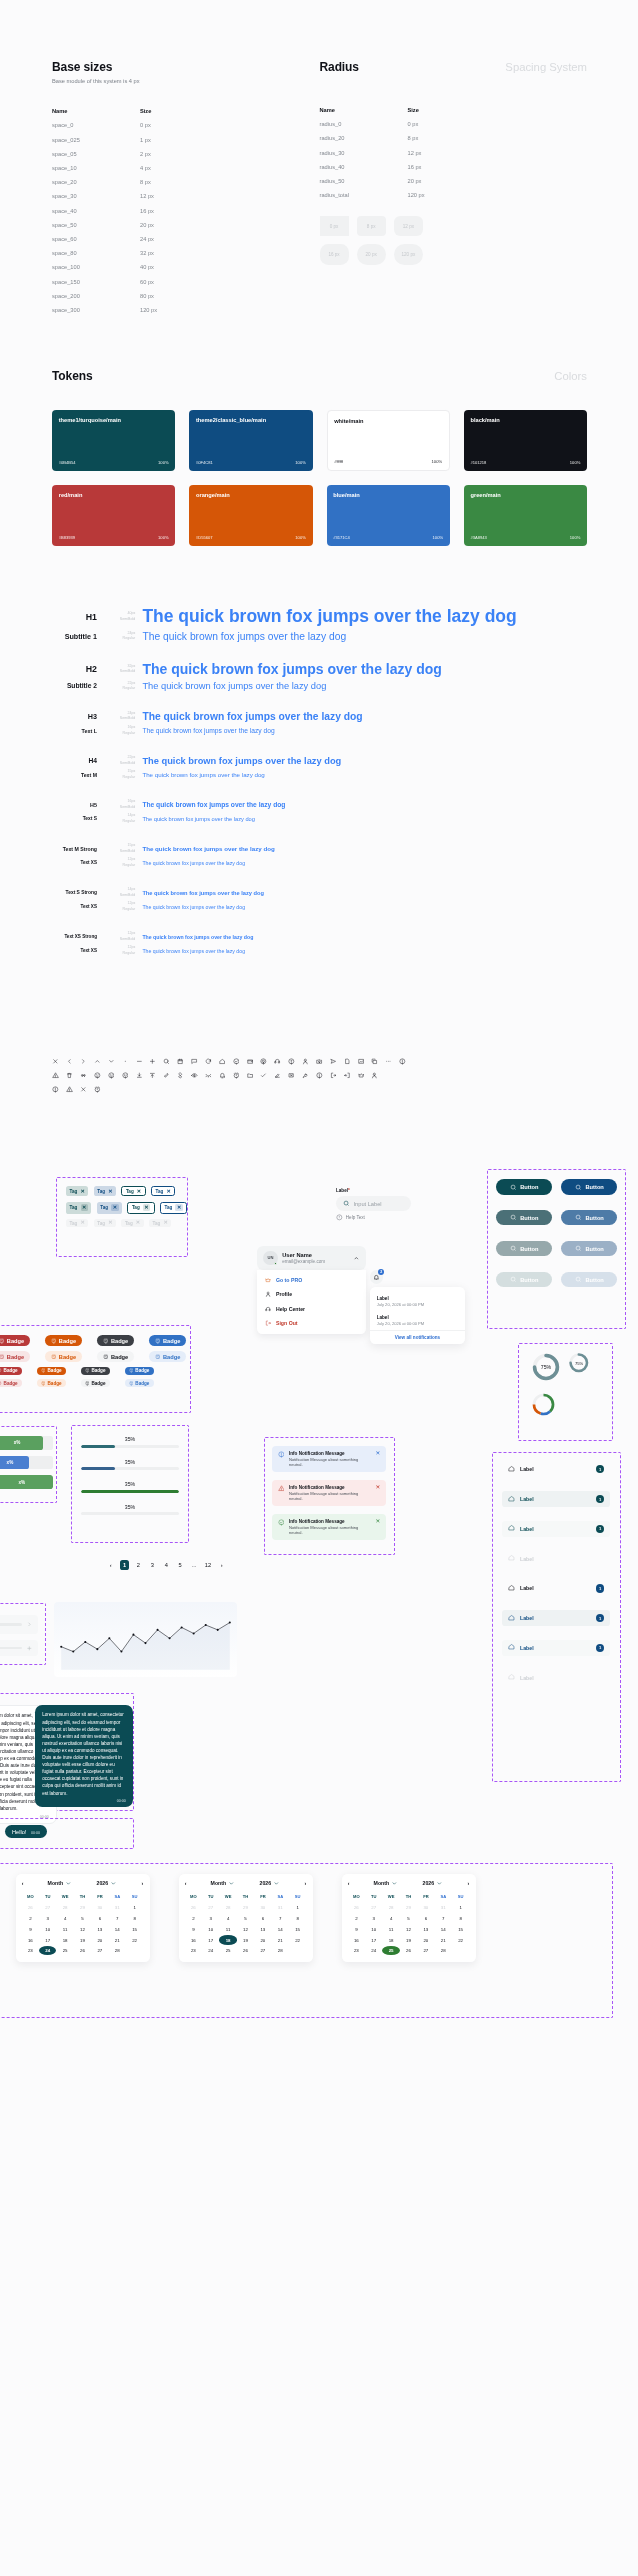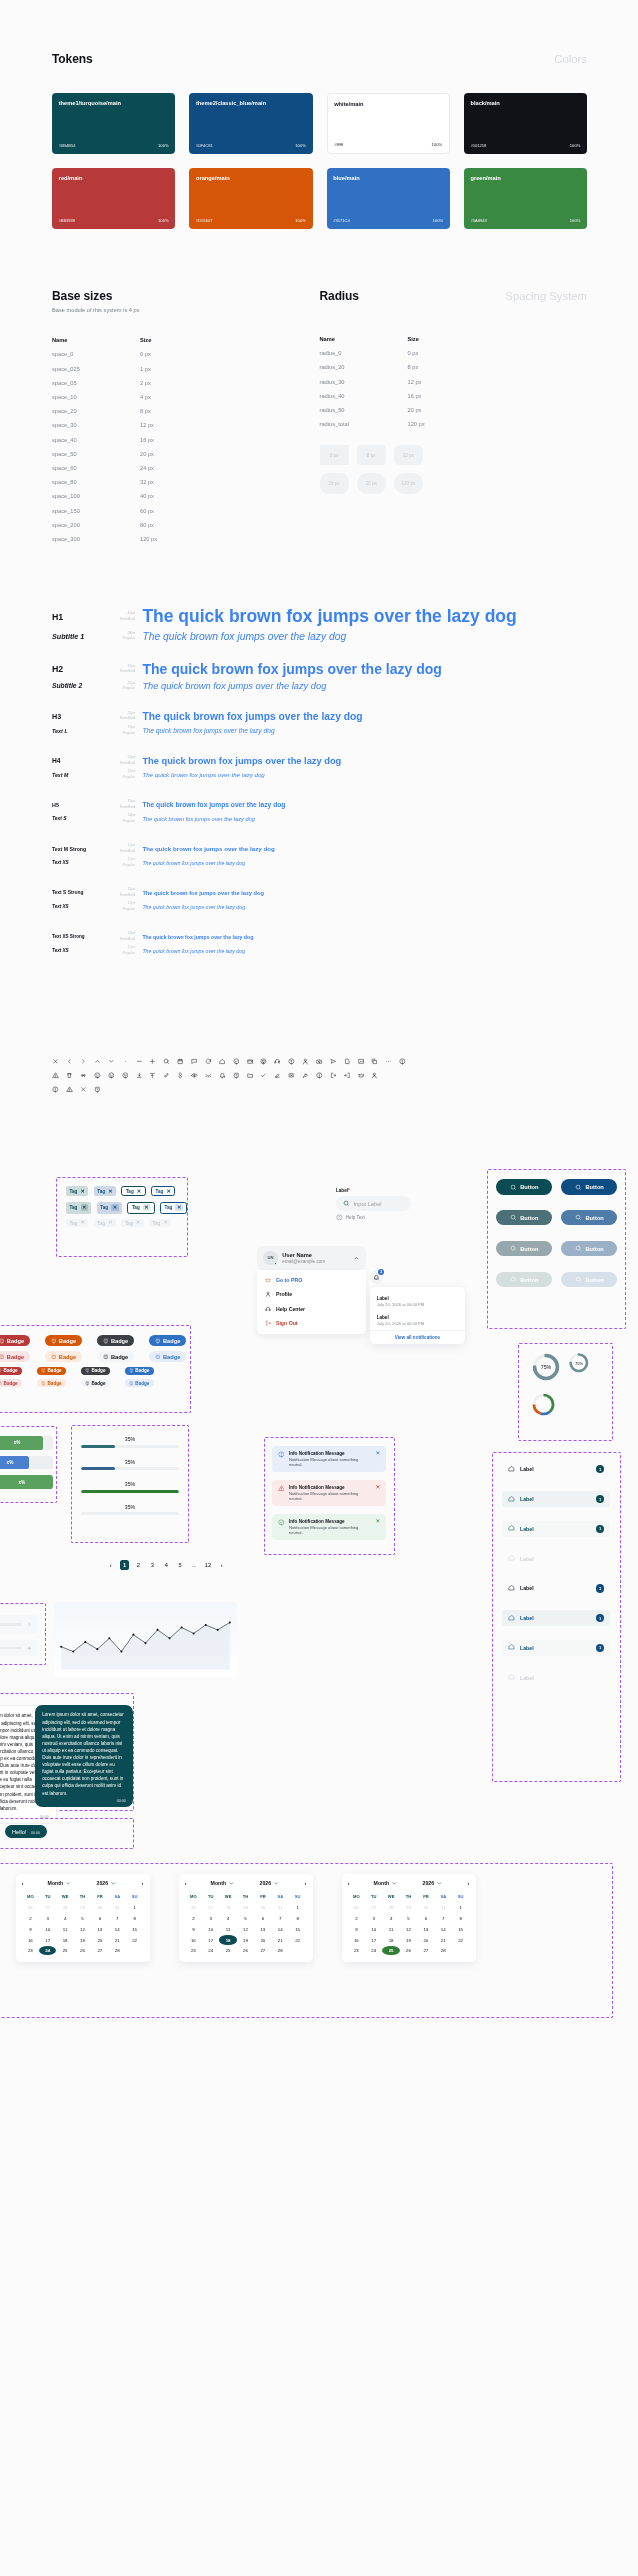--- a/index.html
+++ b/index.html
@@ -56,26 +56,26 @@
   .tbl-c { font-size: 5.7px; color: #83888f; }
   .radius-demo { display: grid; grid-template-columns: repeat(3, 29px); gap: 8.2px 8.2px; margin-top: 13.4px; }
   .radius-box {
     height: 20.6px; background: #f0f1f2; display: flex; align-items: center; justify-content: center;
     font-size: 4.6px; color: #c6c9cd;
   }
 
   
   .typo-wrap { padding-top: 60px; }
   .typo-row { display: grid; grid-template-columns: 45px 31px 1fr; align-items: center; column-gap: 7.2px; }
-  .typo-name { text-align: left; font-weight: 600; }
+  .typo-name { text-align: right; font-weight: 600; }
   .typo-meta { text-align: right; color: #c2c5c9; line-height: 1.45; }
   .typo-meta span { display: block; }
   .typo-sample { color: #3b82f6; }
   .typo-pair { margin-bottom: 19.6px; }
-  .typo-pair .typo-row + .typo-row { margin-top: 3.6px; font-style: italic; }
+  .typo-pair .typo-row + .typo-row { margin-top: 3.6px; }
 
   
   .components-wrap { padding-top: 67px; }
   .icon-rows { margin-top: 15.5px; }
   .icon-row { display: flex; flex-wrap: wrap; gap: 0 6.7px; margin-bottom: 6.7px; }
   .ic { width: 7.2px; height: 7.2px; display: inline-flex; align-items: center; justify-content: center; color: #101218; }
   .ic svg { width: 6.7px; height: 6.7px; }
 
   
   .frame { border: 0.5px dashed #a855f7; border-radius: 1.5px; position: absolute; }
@@ -208,85 +208,20 @@
   
   .ghost-card { background: #f6f7f8; border-radius: 3.6px; }
   .ghost-line { height: 2.6px; border-radius: 1.5px; background: #e9ebec; }
 </style>
 </head>
 <body>
 
 <div class="page">
 
 
-  <div class="section tokens-wrap">
-    <div class="sec-head">
-      <div class="sec-title">Tokens</div>
-      <div class="sec-kicker">Colors</div>
-    </div>
-    <div class="swatch-grid" id="swatch-grid">
-        <div class="swatch" style="background: rgb(11, 75, 84); color: rgb(255, 255, 255);">
-          <div class="swatch-name">theme1/turquoise/main</div>
-          <div class="swatch-foot">
-            <span class="swatch-hex">#0B4B54</span>
-            <span class="swatch-opacity">100%</span>
-          </div>
-        </div>
-        <div class="swatch" style="background: rgb(15, 76, 129); color: rgb(255, 255, 255);">
-          <div class="swatch-name">theme2/classic_blue/main</div>
-          <div class="swatch-foot">
-            <span class="swatch-hex">#0F4C81</span>
-            <span class="swatch-opacity">100%</span>
-          </div>
-        </div>
-        <div class="swatch light" style="background: rgb(255, 255, 255); color: rgb(16, 18, 24);">
-          <div class="swatch-name">white/main</div>
-          <div class="swatch-foot">
-            <span class="swatch-hex">#ffffff</span>
-            <span class="swatch-opacity">100%</span>
-          </div>
-        </div>
-        <div class="swatch" style="background: rgb(16, 18, 24); color: rgb(255, 255, 255);">
-          <div class="swatch-name">black/main</div>
-          <div class="swatch-foot">
-            <span class="swatch-hex">#101218</span>
-            <span class="swatch-opacity">100%</span>
-          </div>
-        </div>
-        <div class="swatch" style="background: rgb(184, 57, 57); color: rgb(255, 255, 255);">
-          <div class="swatch-name">red/main</div>
-          <div class="swatch-foot">
-            <span class="swatch-hex">#B83939</span>
-            <span class="swatch-opacity">100%</span>
-          </div>
-        </div>
-        <div class="swatch" style="background: rgb(213, 86, 7); color: rgb(255, 255, 255);">
-          <div class="swatch-name">orange/main</div>
-          <div class="swatch-foot">
-            <span class="swatch-hex">#D55607</span>
-            <span class="swatch-opacity">100%</span>
-          </div>
-        </div>
-        <div class="swatch" style="background: rgb(49, 113, 196); color: rgb(255, 255, 255);">
-          <div class="swatch-name">blue/main</div>
-          <div class="swatch-foot">
-            <span class="swatch-hex">#3171C4</span>
-            <span class="swatch-opacity">100%</span>
-          </div>
-        </div>
-        <div class="swatch" style="background: rgb(58, 137, 67); color: rgb(255, 255, 255);">
-          <div class="swatch-name">green/main</div>
-          <div class="swatch-foot">
-            <span class="swatch-hex">#3A8943</span>
-            <span class="swatch-opacity">100%</span>
-          </div>
-        </div>
-      </div>
-  </div>
-
   <div class="section spacing-wrap">
     <div class="spacing-col">
       <div class="sec-title">Base sizes</div>
       <div class="sub">Base module of this system is 4 px</div>
       <div class="tbl">
         <div class="tbl-row tbl-head">
           <div class="tbl-c">Name</div>
           <div class="tbl-c">Size</div>
         </div>
         <div id="spacing-rows">
@@ -388,20 +323,85 @@
       </div>
       <div class="radius-demo" id="radius-demos">
           <div class="radius-box" style="border-radius: 0px;">0 px</div>
           <div class="radius-box" style="border-radius: 4.1px;">8 px</div>
           <div class="radius-box" style="border-radius: 6.2px;">12 px</div>
           <div class="radius-box" style="border-radius: 8.2px;">16 px</div>
           <div class="radius-box" style="border-radius: 10.3px;">20 px</div>
           <div class="radius-box" style="border-radius: 62px;">120 px</div>
         </div>
     </div>
+  </div>
+
+  <div class="section tokens-wrap">
+    <div class="sec-head">
+      <div class="sec-title">Tokens</div>
+      <div class="sec-kicker">Colors</div>
+    </div>
+    <div class="swatch-grid" id="swatch-grid">
+        <div class="swatch" style="background: rgb(11, 75, 84); color: rgb(255, 255, 255);">
+          <div class="swatch-name">theme1/turquoise/main</div>
+          <div class="swatch-foot">
+            <span class="swatch-hex">#0B4B54</span>
+            <span class="swatch-opacity">100%</span>
+          </div>
+        </div>
+        <div class="swatch" style="background: rgb(15, 76, 129); color: rgb(255, 255, 255);">
+          <div class="swatch-name">theme2/classic_blue/main</div>
+          <div class="swatch-foot">
+            <span class="swatch-hex">#0F4C81</span>
+            <span class="swatch-opacity">100%</span>
+          </div>
+        </div>
+        <div class="swatch light" style="background: rgb(255, 255, 255); color: rgb(16, 18, 24);">
+          <div class="swatch-name">white/main</div>
+          <div class="swatch-foot">
+            <span class="swatch-hex">#ffffff</span>
+            <span class="swatch-opacity">100%</span>
+          </div>
+        </div>
+        <div class="swatch" style="background: rgb(16, 18, 24); color: rgb(255, 255, 255);">
+          <div class="swatch-name">black/main</div>
+          <div class="swatch-foot">
+            <span class="swatch-hex">#101218</span>
+            <span class="swatch-opacity">100%</span>
+          </div>
+        </div>
+        <div class="swatch" style="background: rgb(184, 57, 57); color: rgb(255, 255, 255);">
+          <div class="swatch-name">red/main</div>
+          <div class="swatch-foot">
+            <span class="swatch-hex">#B83939</span>
+            <span class="swatch-opacity">100%</span>
+          </div>
+        </div>
+        <div class="swatch" style="background: rgb(213, 86, 7); color: rgb(255, 255, 255);">
+          <div class="swatch-name">orange/main</div>
+          <div class="swatch-foot">
+            <span class="swatch-hex">#D55607</span>
+            <span class="swatch-opacity">100%</span>
+          </div>
+        </div>
+        <div class="swatch" style="background: rgb(49, 113, 196); color: rgb(255, 255, 255);">
+          <div class="swatch-name">blue/main</div>
+          <div class="swatch-foot">
+            <span class="swatch-hex">#3171C4</span>
+            <span class="swatch-opacity">100%</span>
+          </div>
+        </div>
+        <div class="swatch" style="background: rgb(58, 137, 67); color: rgb(255, 255, 255);">
+          <div class="swatch-name">green/main</div>
+          <div class="swatch-foot">
+            <span class="swatch-hex">#3A8943</span>
+            <span class="swatch-opacity">100%</span>
+          </div>
+        </div>
+      </div>
   </div>
 
   <div class="section typo-wrap">
     <div id="typo-list">
         <div class="typo-pair">
           <div class="typo-row">
             <div class="typo-name" style="font-size:8.8px">H1</div>
             <div class="typo-meta" style="font-size:3.6px">
               <span>40px</span>
               <span>SemiBold</span>

